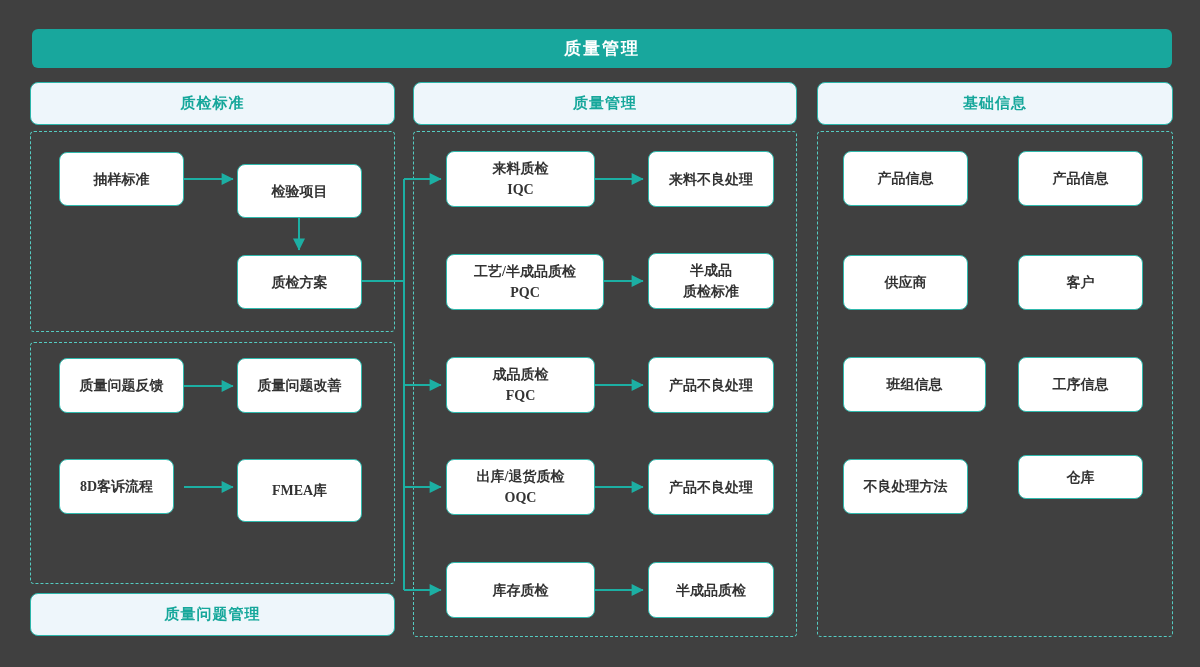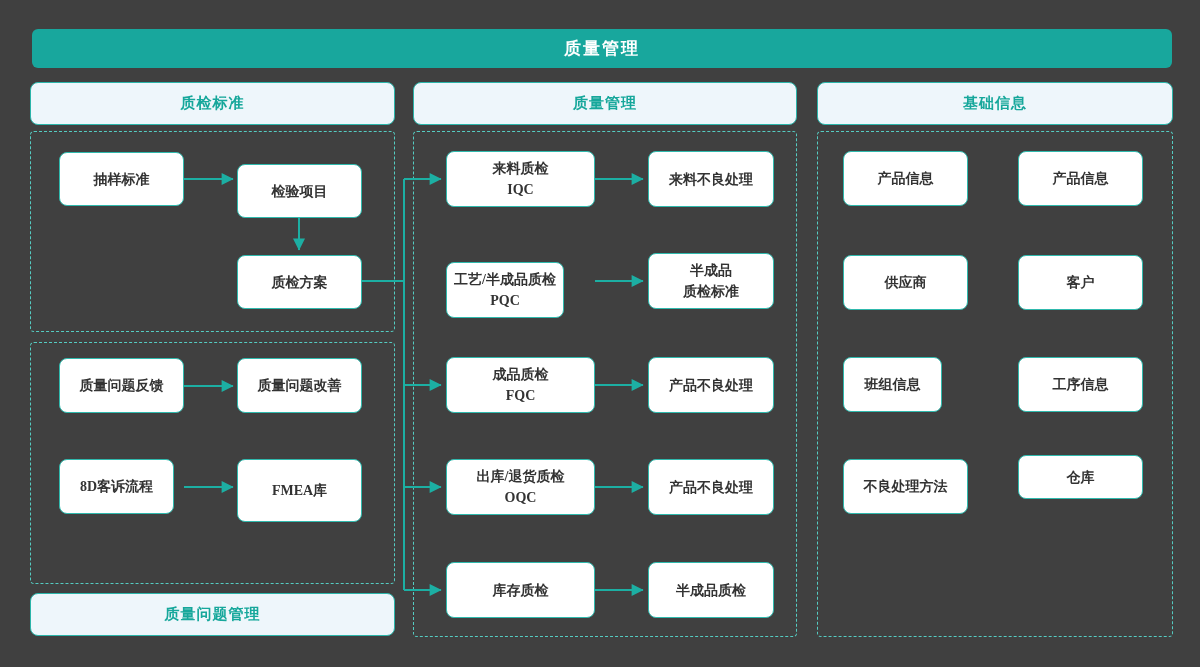--- a/index.html
+++ b/index.html
@@ -79,37 +79,37 @@
   <div class="node" style="left:237px;top:164px;width:125px;height:54px">检验项目</div>
   <div class="node" style="left:237px;top:255px;width:125px;height:54px">质检方案</div>
 
   <div class="node" style="left:59px;top:358px;width:125px;height:55px">质量问题反馈</div>
   <div class="node" style="left:237px;top:358px;width:125px;height:55px">质量问题改善</div>
   <div class="node" style="left:59px;top:459px;width:115px;height:55px">8D客诉流程</div>
   <div class="node" style="left:237px;top:459px;width:125px;height:63px">FMEA库</div>
 
   <div class="node" style="left:446px;top:151px;width:149px;height:56px">来料质检
 IQC</div>
-  <div class="node" style="left:446px;top:262px;width:118px;height:56px">工艺/半成品质检
+  <div class="node" style="left:446px;top:254px;width:158px;height:56px">工艺/半成品质检
 PQC</div>
   <div class="node" style="left:446px;top:357px;width:149px;height:56px">成品质检
 FQC</div>
   <div class="node" style="left:446px;top:459px;width:149px;height:56px">出库/退货质检
 OQC</div>
   <div class="node" style="left:446px;top:562px;width:149px;height:56px">库存质检</div>
 
   <div class="node" style="left:648px;top:151px;width:126px;height:56px">来料不良处理</div>
   <div class="node" style="left:648px;top:253px;width:126px;height:56px">半成品
 质检标准</div>
   <div class="node" style="left:648px;top:357px;width:126px;height:56px">产品不良处理</div>
   <div class="node" style="left:648px;top:459px;width:126px;height:56px">产品不良处理</div>
   <div class="node" style="left:648px;top:562px;width:126px;height:56px">半成品质检</div>
 
   <div class="node" style="left:843px;top:151px;width:125px;height:55px">产品信息</div>
   <div class="node" style="left:1018px;top:151px;width:125px;height:55px">产品信息</div>
   <div class="node" style="left:843px;top:255px;width:125px;height:55px">供应商</div>
   <div class="node" style="left:1018px;top:255px;width:125px;height:55px">客户</div>
-  <div class="node" style="left:843px;top:357px;width:99px;height:55px">班组信息</div>
+  <div class="node" style="left:843px;top:357px;width:143px;height:55px">班组信息</div>
   <div class="node" style="left:1018px;top:357px;width:125px;height:55px">工序信息</div>
   <div class="node" style="left:843px;top:459px;width:125px;height:55px">不良处理方法</div>
   <div class="node" style="left:1018px;top:455px;width:125px;height:44px">仓库</div>
 
 </div>
 
 </body></html>

